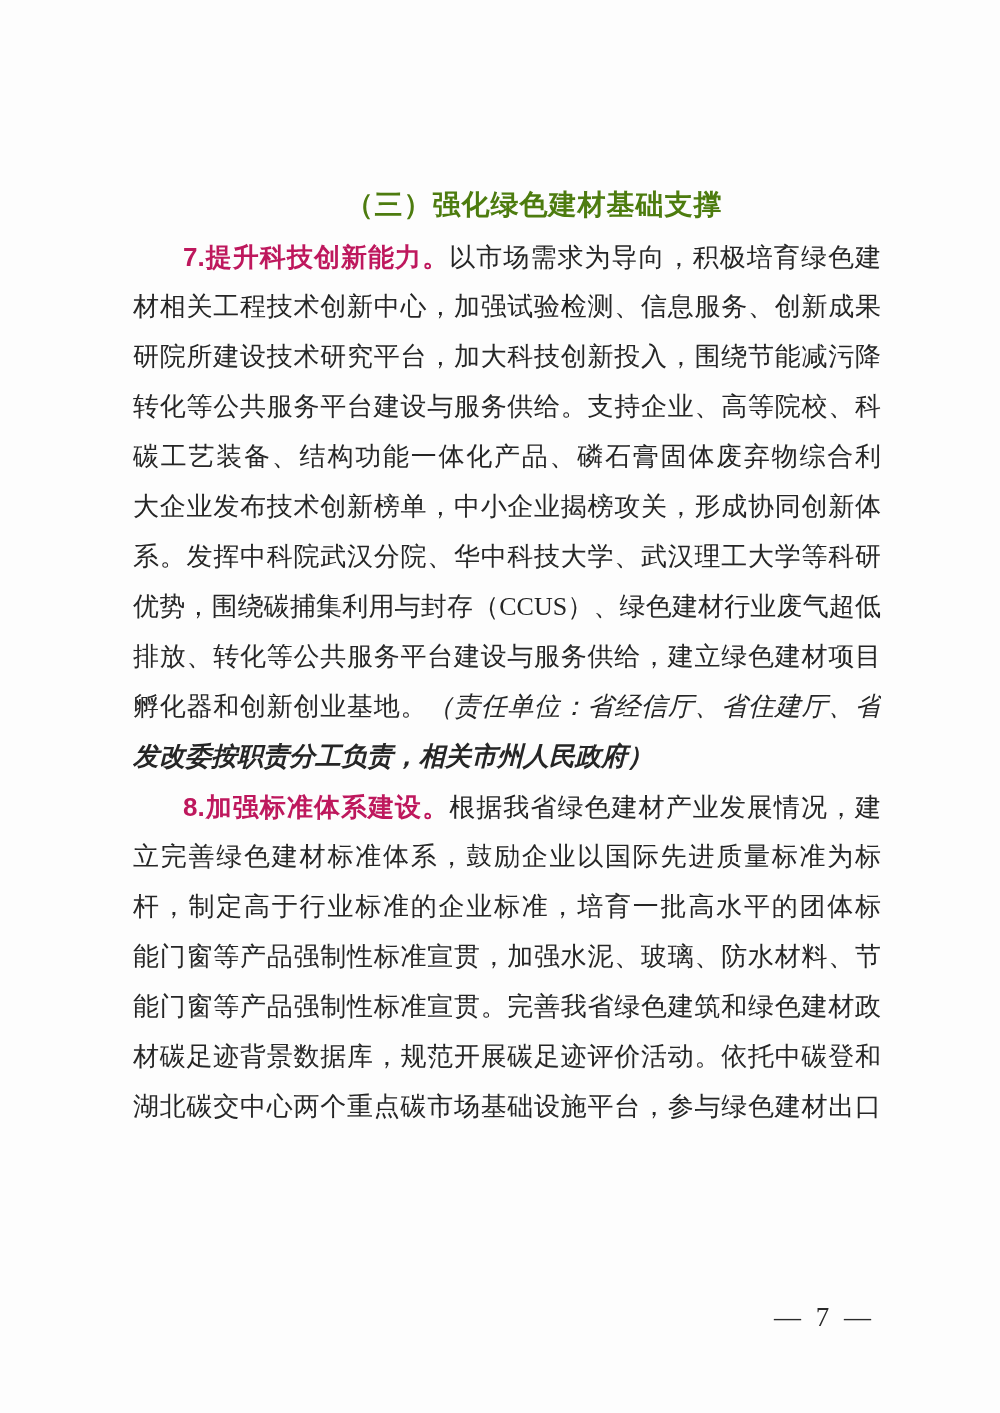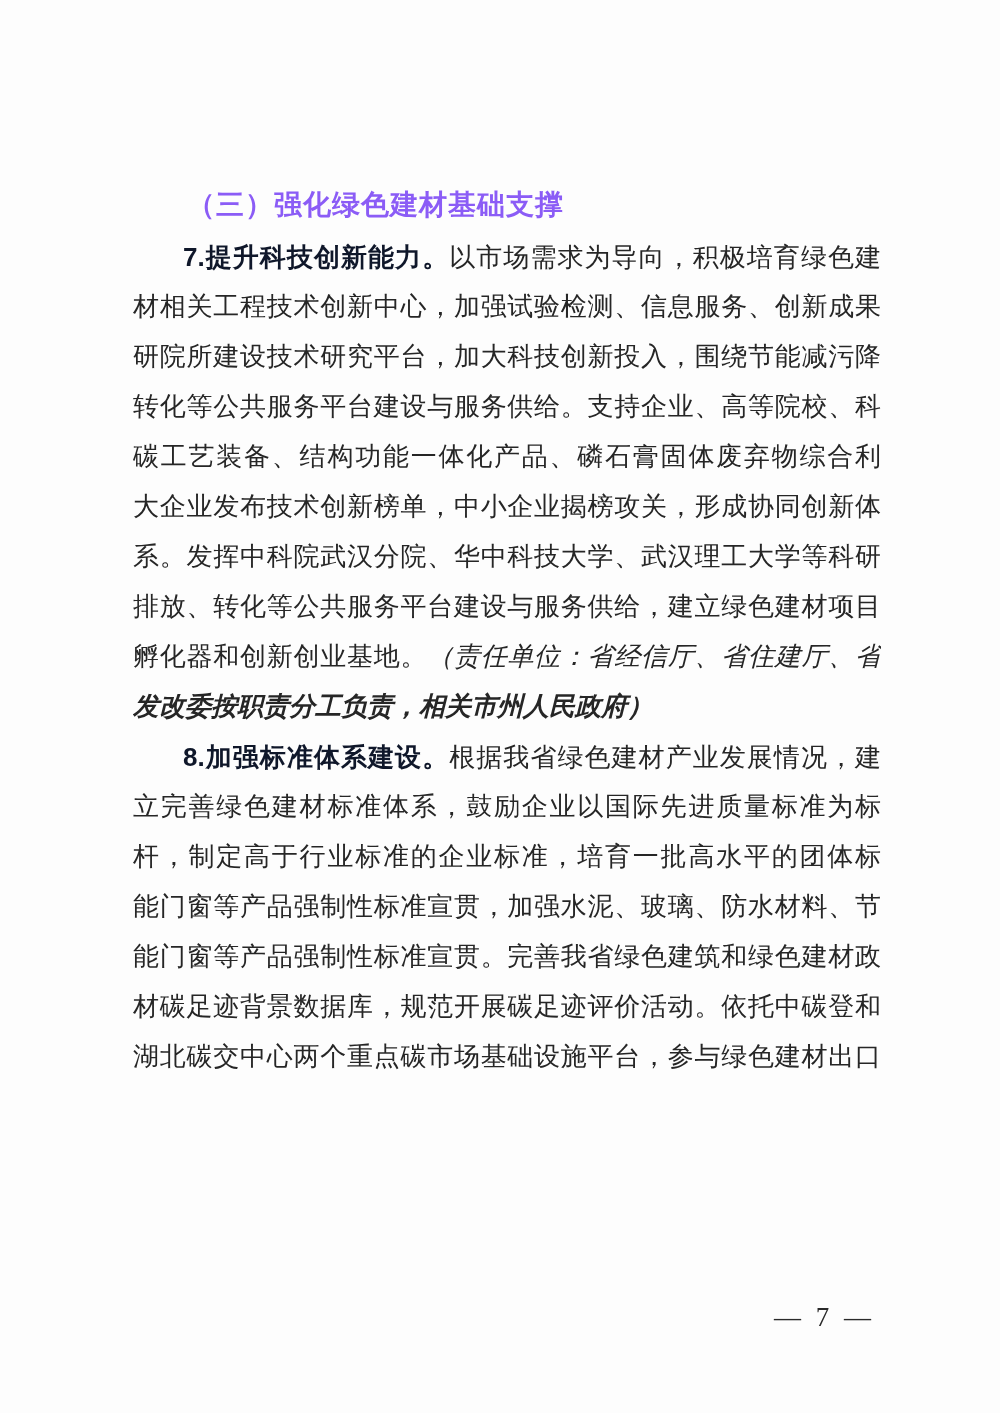--- a/index.html
+++ b/index.html
@@ -21,21 +21,22 @@
     width: 748px;
   }
   .heading {
     height: 52px;
     line-height: 50px;
     padding-left: 54px;
     font-family: "Liberation Serif", "DejaVu Serif", serif;
     font-weight: 700;
     font-size: 28px;
     letter-spacing: 1px;
-    color: #8b5cf6;
+    color: #4d7c0f;
+    text-align: center;
   }
   .line {
     height: 50px;
     line-height: 50px;
     font-size: 26px;
     color: #262626;
     font-family: "Liberation Serif", "DejaVu Serif", serif;
     text-align: justify;
     text-align-last: justify;
     overflow: hidden;
@@ -44,21 +45,21 @@
     text-align: left;
     text-align-last: left;
     font-weight: bold;
   }
   .line.first {
     text-indent: 50px;
   }
   .seg-lead {
     font-family: "Liberation Sans", "DejaVu Sans", sans-serif;
     font-weight: 700;
-    color: #0f172a;
+    color: #be185d;
   }
   .seg-body {
     font-family: "Liberation Serif", "DejaVu Serif", serif;
   }
   .seg-responsibility {
     font-family: "Liberation Serif", "DejaVu Serif", serif;
     font-style: italic;
   }
   .page-number {
     position: absolute;
@@ -79,20 +80,21 @@
   <div class="content">
     <div class="heading">（三）强化绿色建材基础支撑</div>
     <div>
         <div class="line first"><span class="seg-lead">7.提升科技创新能力。</span><span class="seg-body">以市场需求为导向，积极培育绿色建</span></div>
         <div class="line"><span class="seg-body">材相关工程技术创新中心，加强试验检测、信息服务、创新成果</span></div>
         <div class="line"><span class="seg-body">研院所建设技术研究平台，加大科技创新投入，围绕节能减污降</span></div>
         <div class="line"><span class="seg-body">转化等公共服务平台建设与服务供给。支持企业、高等院校、科</span></div>
         <div class="line"><span class="seg-body">碳工艺装备、结构功能一体化产品、磷石膏固体废弃物综合利用、</span></div>
         <div class="line"><span class="seg-body">大企业发布技术创新榜单，中小企业揭榜攻关，形成协同创新体</span></div>
         <div class="line"><span class="seg-body">系。发挥中科院武汉分院、华中科技大学、武汉理工大学等科研</span></div>
+        <div class="line"><span class="seg-body">优势，围绕碳捕集利用与封存（CCUS）、绿色建材行业废气超低</span></div>
         <div class="line"><span class="seg-body">排放、转化等公共服务平台建设与服务供给，建立绿色建材项目</span></div>
         <div class="line"><span class="seg-body">孵化器和创新创业基地。</span><span class="seg-responsibility">（责任单位：省经信厅、省住建厅、省</span></div>
         <div class="line no-justify"><span class="seg-responsibility">发改委按职责分工负责，相关市州人民政府）</span></div>
         <div class="line first"><span class="seg-lead">8.加强标准体系建设。</span><span class="seg-body">根据我省绿色建材产业发展情况，建</span></div>
         <div class="line"><span class="seg-body">立完善绿色建材标准体系，鼓励企业以国际先进质量标准为标</span></div>
         <div class="line"><span class="seg-body">杆，制定高于行业标准的企业标准，培育一批高水平的团体标准。</span></div>
         <div class="line"><span class="seg-body">能门窗等产品强制性标准宣贯，加强水泥、玻璃、防水材料、节</span></div>
         <div class="line"><span class="seg-body">能门窗等产品强制性标准宣贯。完善我省绿色建筑和绿色建材政</span></div>
         <div class="line"><span class="seg-body">材碳足迹背景数据库，规范开展碳足迹评价活动。依托中碳登和</span></div>
         <div class="line"><span class="seg-body">湖北碳交中心两个重点碳市场基础设施平台，参与绿色建材出口</span></div>

